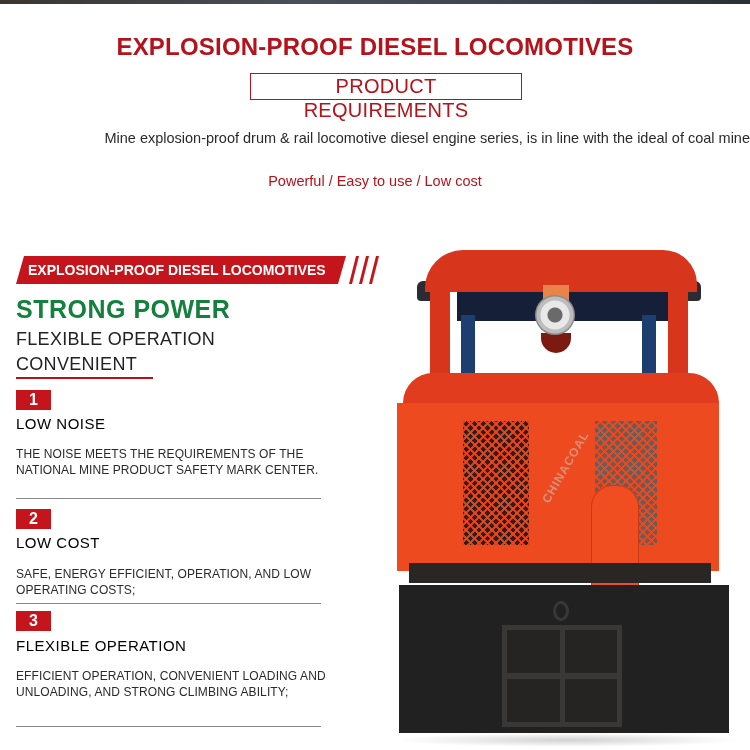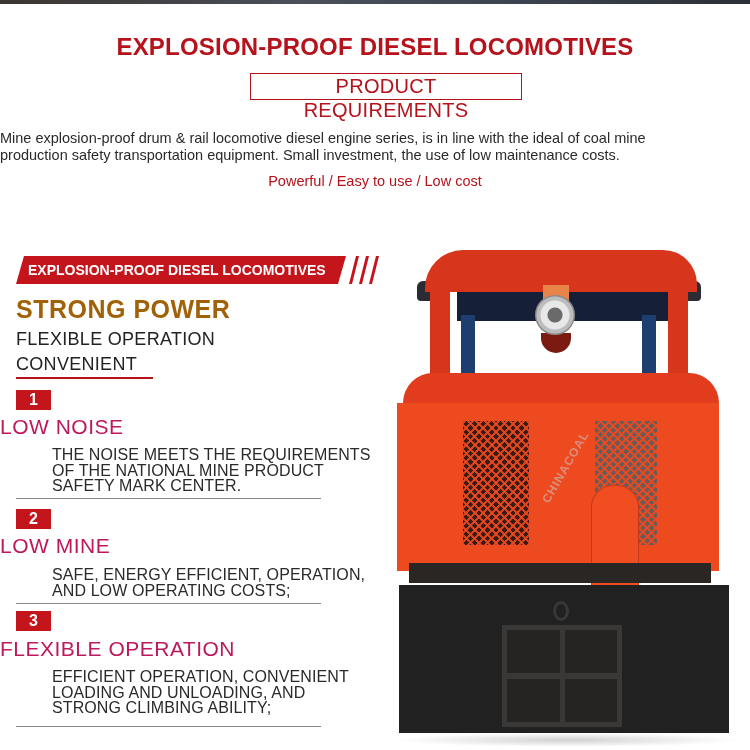--- a/index.html
+++ b/index.html
@@ -9,44 +9,44 @@
   .top-strip { position: absolute; left: 0; top: 0; width: 750px; height: 4px;
     background: linear-gradient(90deg, #3a3530 0%, #4a4f5a 40%, #3c4350 70%, #2b2f36 100%); }
 
   .main-title { position: absolute; left: 0; top: 33px; width: 750px; text-align: center;
     font-size: 24px; font-weight: bold; color: #b5121b; letter-spacing: 0.2px; }
 
   .sub-title-box { position: absolute; left: 250px; top: 73px; width: 272px; height: 27px;
     border: 1.5px solid #b5121b; text-align: center; font-size: 20px; color: #b5121b;
     line-height: 24px; letter-spacing: 0.3px; }
 
-  .intro { position: absolute; left: 0; top: 130px; width: 750px; text-align: left;
+  .intro { position: absolute; left: 0; top: 130px; width: 750px; text-align: right;
     font-size: 14.5px; color: #2a2a2a; line-height: 17px; }
 
   .tagline { position: absolute; left: 0; top: 173px; width: 750px; text-align: center;
     font-size: 14.5px; color: #b5121b; }
 
   
   .banner { position: absolute; left: 16px; top: 256px; width: 330px; height: 28px; }
   .banner-bg { position: absolute; left: 0; top: 0; width: 330px; height: 28px; background: #c4151c;
     clip-path: polygon(8px 0, 330px 0, 322px 28px, 0 28px); }
   .banner-text { position: absolute; left: 12px; top: 0; height: 28px; line-height: 28px;
     font-size: 14px; font-weight: bold; color: #ffffff; white-space: nowrap; }
   .slash { position: absolute; top: 256px; width: 10px; height: 28px; background: #c4151c;
     clip-path: polygon(7px 0, 10px 0, 3px 28px, 0 28px); }
 
-  .strong-power { position: absolute; left: 16px; top: 295px; font-size: 25px; font-weight: bold; color: #a16207; letter-spacing: 0.5px; text-align: center; }
+  .strong-power { position: absolute; left: 16px; top: 295px; font-size: 25px; font-weight: bold; color: #15803d; letter-spacing: 0.5px; text-align: center; }
   .flex-op { position: absolute; left: 16px; top: 329px; font-size: 18px; color: #222; letter-spacing: 0.3px; }
   .efficient { position: absolute; left: 16px; top: 354px; font-size: 18px; color: #222; letter-spacing: 0.3px; }
   .red-rule { position: absolute; left: 16px; top: 377px; width: 137px; height: 2px; background: #b5121b; }
 
   .num-badge { position: absolute; left: 16px; width: 35px; height: 20px; background: #c4151c;
     color: #fff; font-weight: bold; font-size: 16px; text-align: center; line-height: 20px; }
-  .feat-title { position: absolute; left: 0; font-size: 21px; color: #be185d; letter-spacing: 0.5px; }
-  .feat-desc { position: absolute; left: 16px; width: 320px; font-size: 16px; line-height: 15.5px; color: #2a2a2a; letter-spacing: 0.1px; margin-left: 36px; }
+  .feat-title { position: absolute; left: 16px; font-size: 15px; color: #000000; letter-spacing: 0.5px; }
+  .feat-desc { position: absolute; left: 16px; width: 320px; font-size: 12px; line-height: 15.5px; color: #2a2a2a; letter-spacing: 0.1px; }
   .feat-rule { position: absolute; left: 16px; width: 305px; height: 1px; background: #888; }
 
   
   .loco { position: absolute; left: 395px; top: 245px; width: 345px; height: 505px; }
   .shadow { position: absolute; left: 0; top: 488px; width: 345px; height: 14px;
     background: radial-gradient(ellipse at center, rgba(0,0,0,0.18) 0%, rgba(0,0,0,0) 70%); }
   .roof { position: absolute; left: 30px; top: 5px; width: 272px; height: 42px; background: #d8351d;
     border-radius: 38px 34px 0 0; }
   .roof-edge-l { position: absolute; left: 22px; top: 36px; width: 16px; height: 20px; background: #2b2b33; border-radius: 6px 0 0 4px; }
   .roof-edge-r { position: absolute; left: 292px; top: 36px; width: 14px; height: 20px; background: #2b2b33; border-radius: 0 6px 4px 0; }
@@ -83,21 +83,20 @@
 </head>
 <body>
 
 <div class="top-strip"></div>
 
 <div class="main-title">EXPLOSION-PROOF DIESEL LOCOMOTIVES</div>
 <div class="sub-title-box">PRODUCT REQUIREMENTS</div>
 
 <div class="intro">
   <div>Mine explosion-proof drum &amp; rail locomotive diesel engine series, is in line with the ideal of coal mine</div>
-  <div>production safety transportation equipment. Small investment, the use of low maintenance costs.</div>
 </div>
 <div class="tagline">Powerful / Easy to use / Low cost</div>
 
 <div class="banner">
   <div class="banner-bg"></div>
   <div class="banner-text">EXPLOSION-PROOF DIESEL LOCOMOTIVES</div>
 </div>
 <div class="slash" style="left:349px"></div>
 <div class="slash" style="left:359px"></div>
 <div class="slash" style="left:369px"></div>
@@ -106,21 +105,21 @@
 <div class="flex-op">FLEXIBLE OPERATION</div>
 <div class="efficient">CONVENIENT</div>
 <div class="red-rule"></div>
 
 <div class="num-badge" style="top:390px">1</div>
 <div class="feat-title" style="top:415px">LOW NOISE</div>
 <div class="feat-desc" style="top:447px">THE NOISE MEETS THE REQUIREMENTS OF THE NATIONAL MINE PRODUCT SAFETY MARK CENTER.</div>
 <div class="feat-rule" style="top:498px"></div>
 
 <div class="num-badge" style="top:509px">2</div>
-<div class="feat-title" style="top:534px">LOW MINE</div>
+<div class="feat-title" style="top:534px">LOW COST</div>
 <div class="feat-desc" style="top:567px">SAFE, ENERGY EFFICIENT, OPERATION, AND LOW OPERATING COSTS;</div>
 <div class="feat-rule" style="top:603px"></div>
 
 <div class="num-badge" style="top:611px">3</div>
 <div class="feat-title" style="top:637px">FLEXIBLE OPERATION</div>
 <div class="feat-desc" style="top:669px">EFFICIENT OPERATION, CONVENIENT LOADING AND UNLOADING, AND STRONG CLIMBING ABILITY;</div>
 <div class="feat-rule" style="top:726px"></div>
 
 <div class="loco">
   <div class="shadow"></div>

